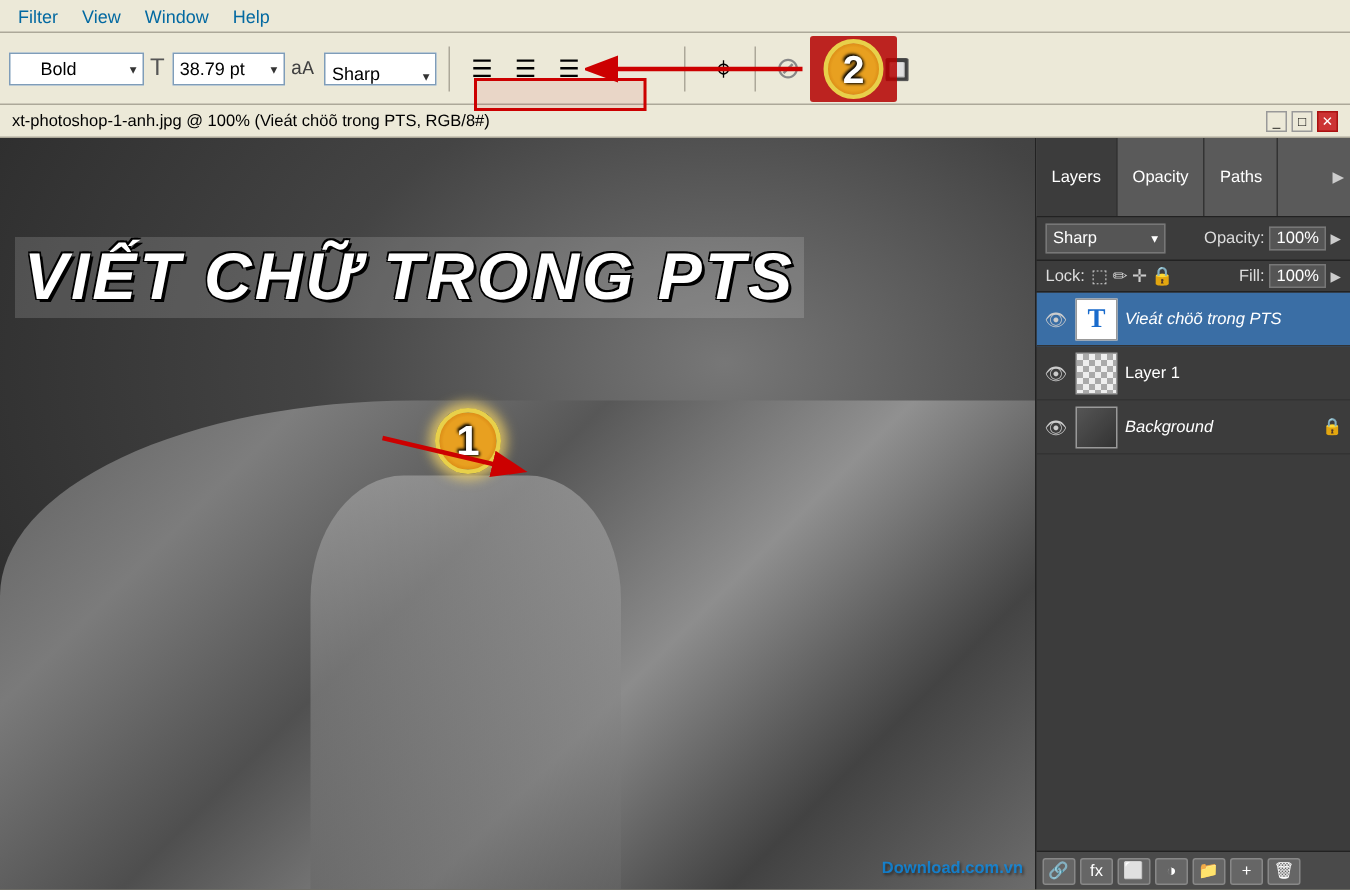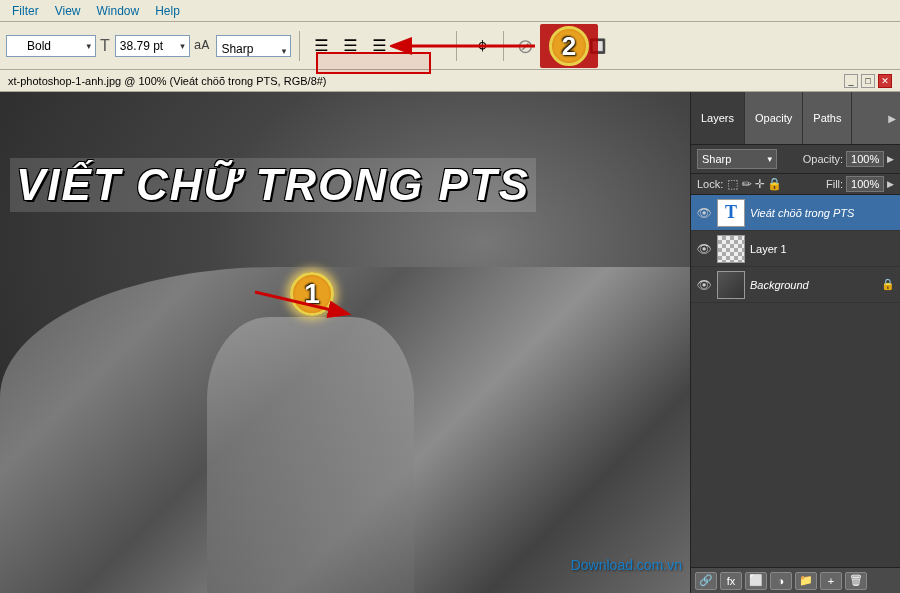--- a/index.html
+++ b/index.html
@@ -373,25 +373,25 @@
       position: absolute;
       border: 2px solid #cc0000;
       background: rgba(200,0,0,0.08);
       pointer-events: none;
       z-index: 20;
     }
 
     
     .watermark {
       position: absolute;
-      bottom: 20px;
+      bottom: 8px;
       right: 8px;
       color: rgba(0, 150, 255, 0.7);
-      font-size: 14px;
-      font-weight: normal;
+      font-size: 11px;
+      font-weight: bold;
       font-family: Arial, sans-serif;
       text-shadow: 1px 1px 2px rgba(0,0,0,0.5);
       z-index: 5;
     }
   </style>
 </head>
 <body>
 
 <div class="menu-bar">
   <span class="menu-item">Filter</span>

